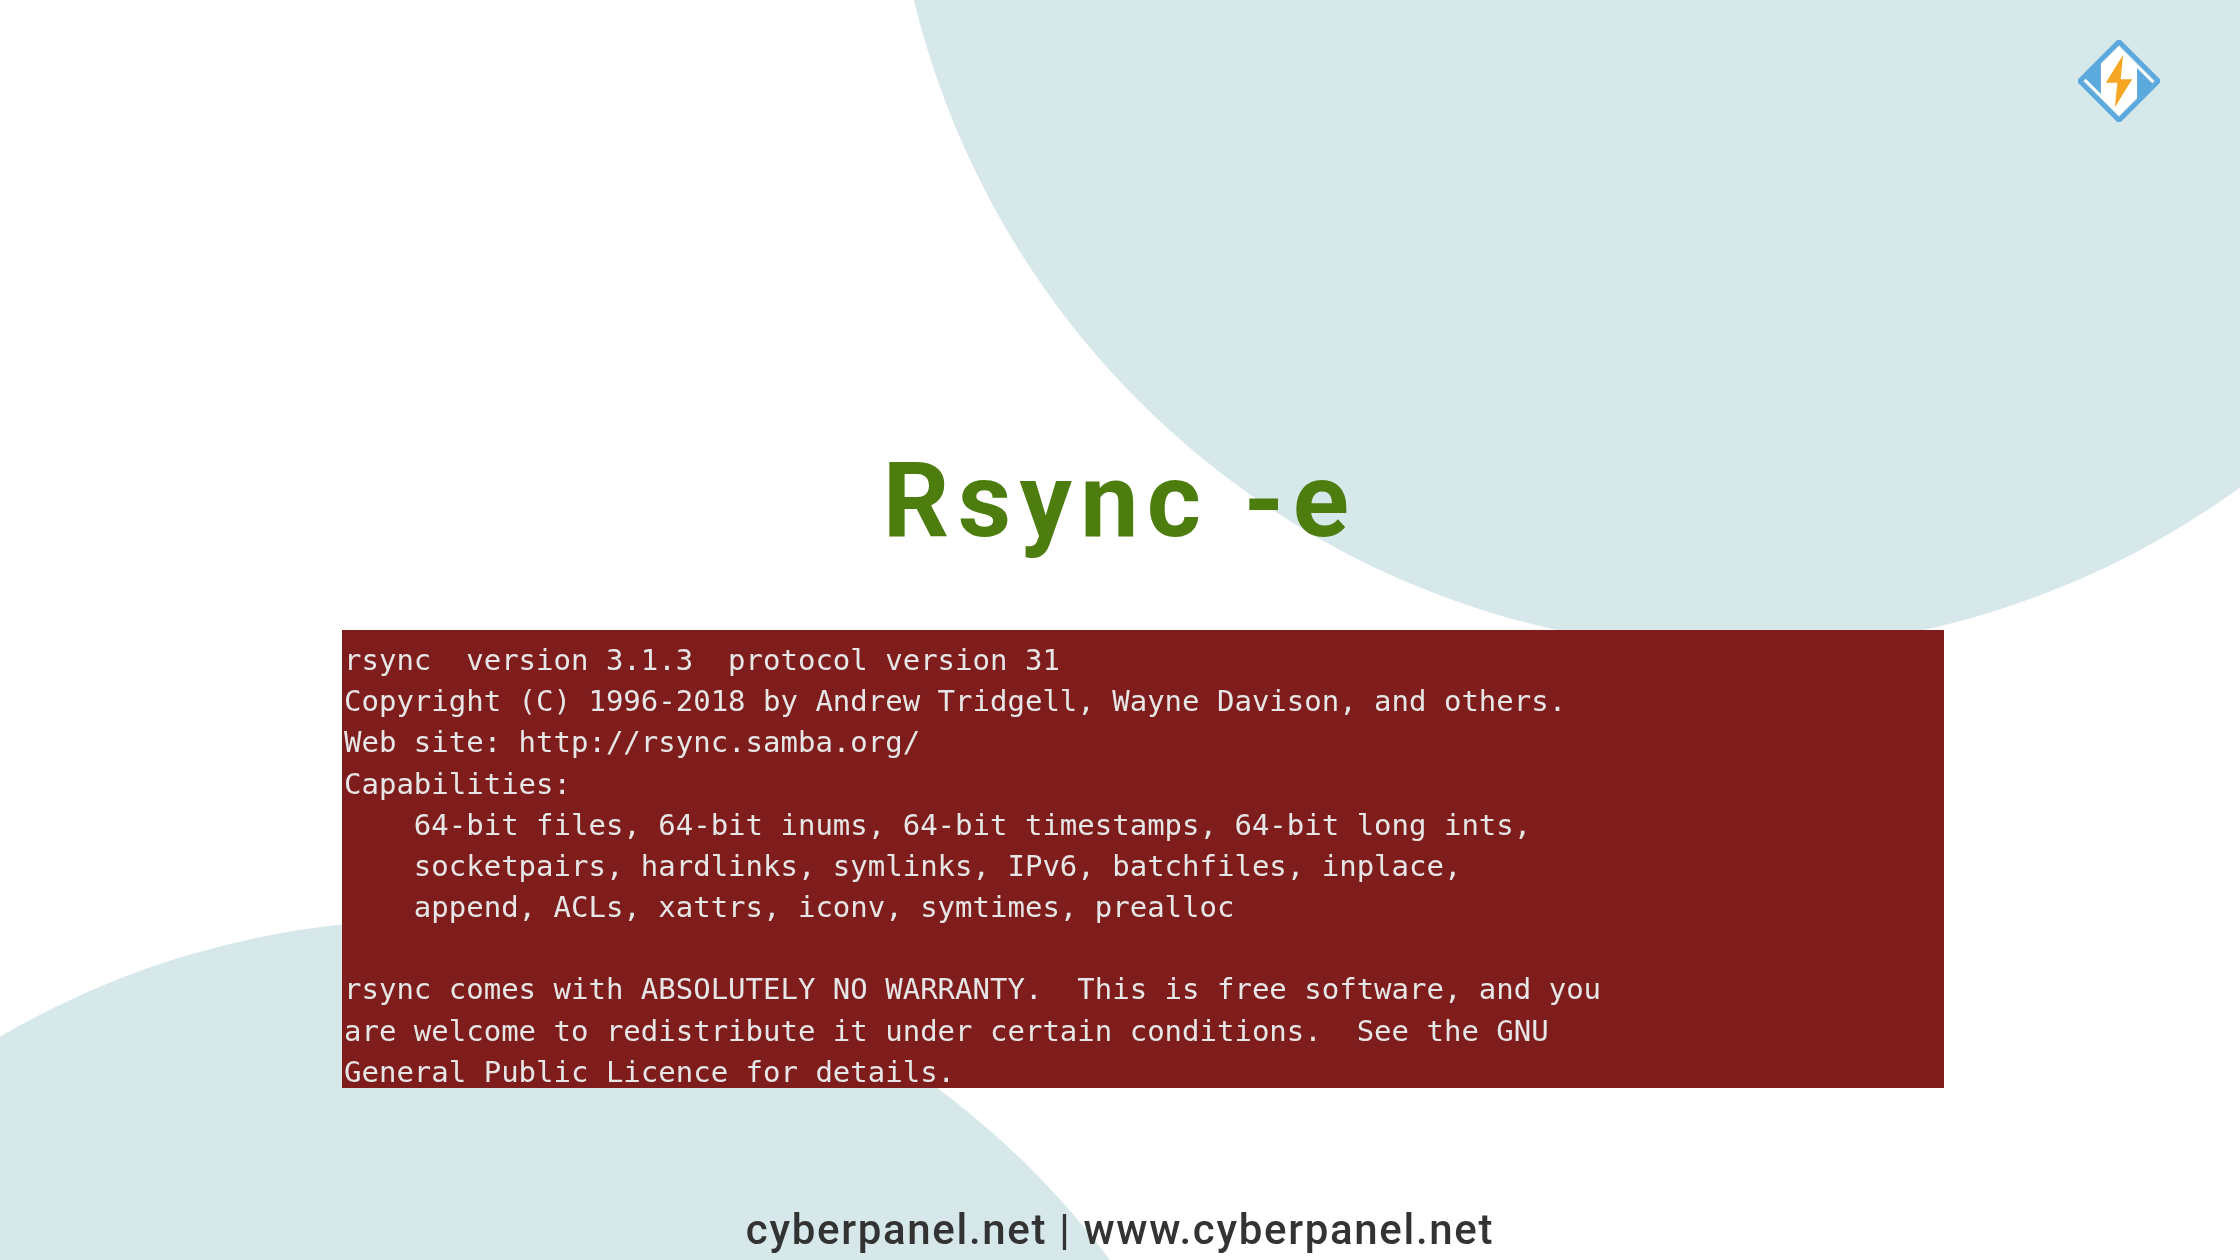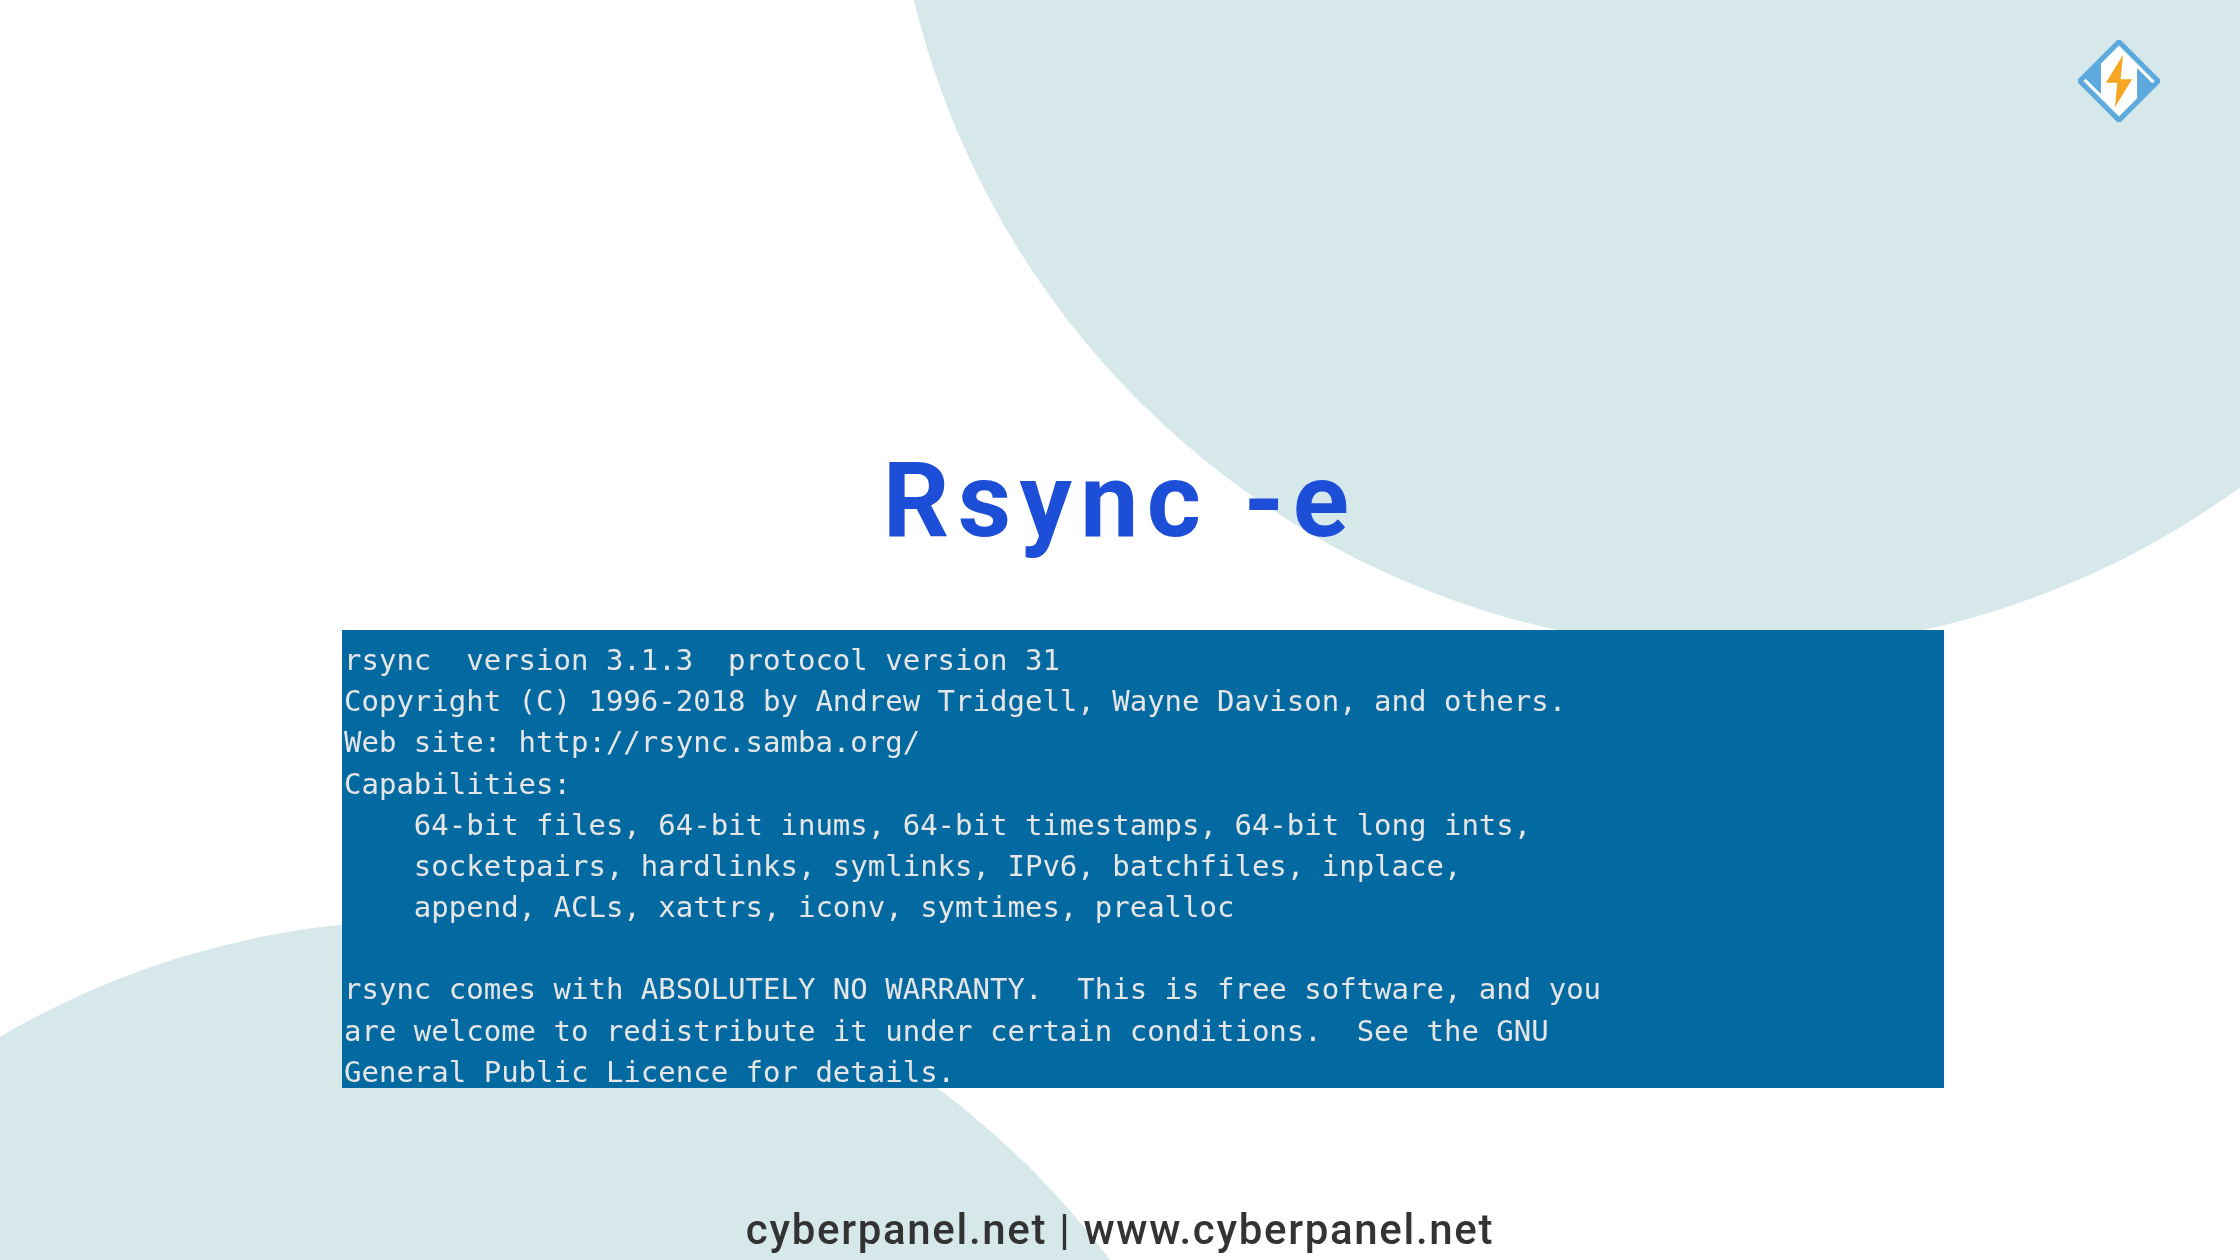--- a/index.html
+++ b/index.html
@@ -47,30 +47,30 @@
     }
     .title {
       position: absolute;
       top: 440px;
       left: 50%;
       transform: translateX(-50%);
       z-index: 5;
       font-size: 104px;
       font-weight: 700;
       letter-spacing: 0.08em;
-      color: #1d4ed8;
+      color: #4d7c0f;
       white-space: nowrap;
     }
     .terminal {
       position: absolute;
       top: 630px;
       left: 342px;
       width: 1602px;
       height: 458px;
-      background: #0369a1;
+      background: #7f1d1d;
       z-index: 5;
       padding: 10px 2px 2px 2px;
       overflow: hidden;
     }
     .terminal pre {
       font-family: Consolas, "Lucida Console", Monaco, monospace;
       font-size: 29px;
       line-height: 1.42;
       color: #e6e6e6;
       white-space: pre;

